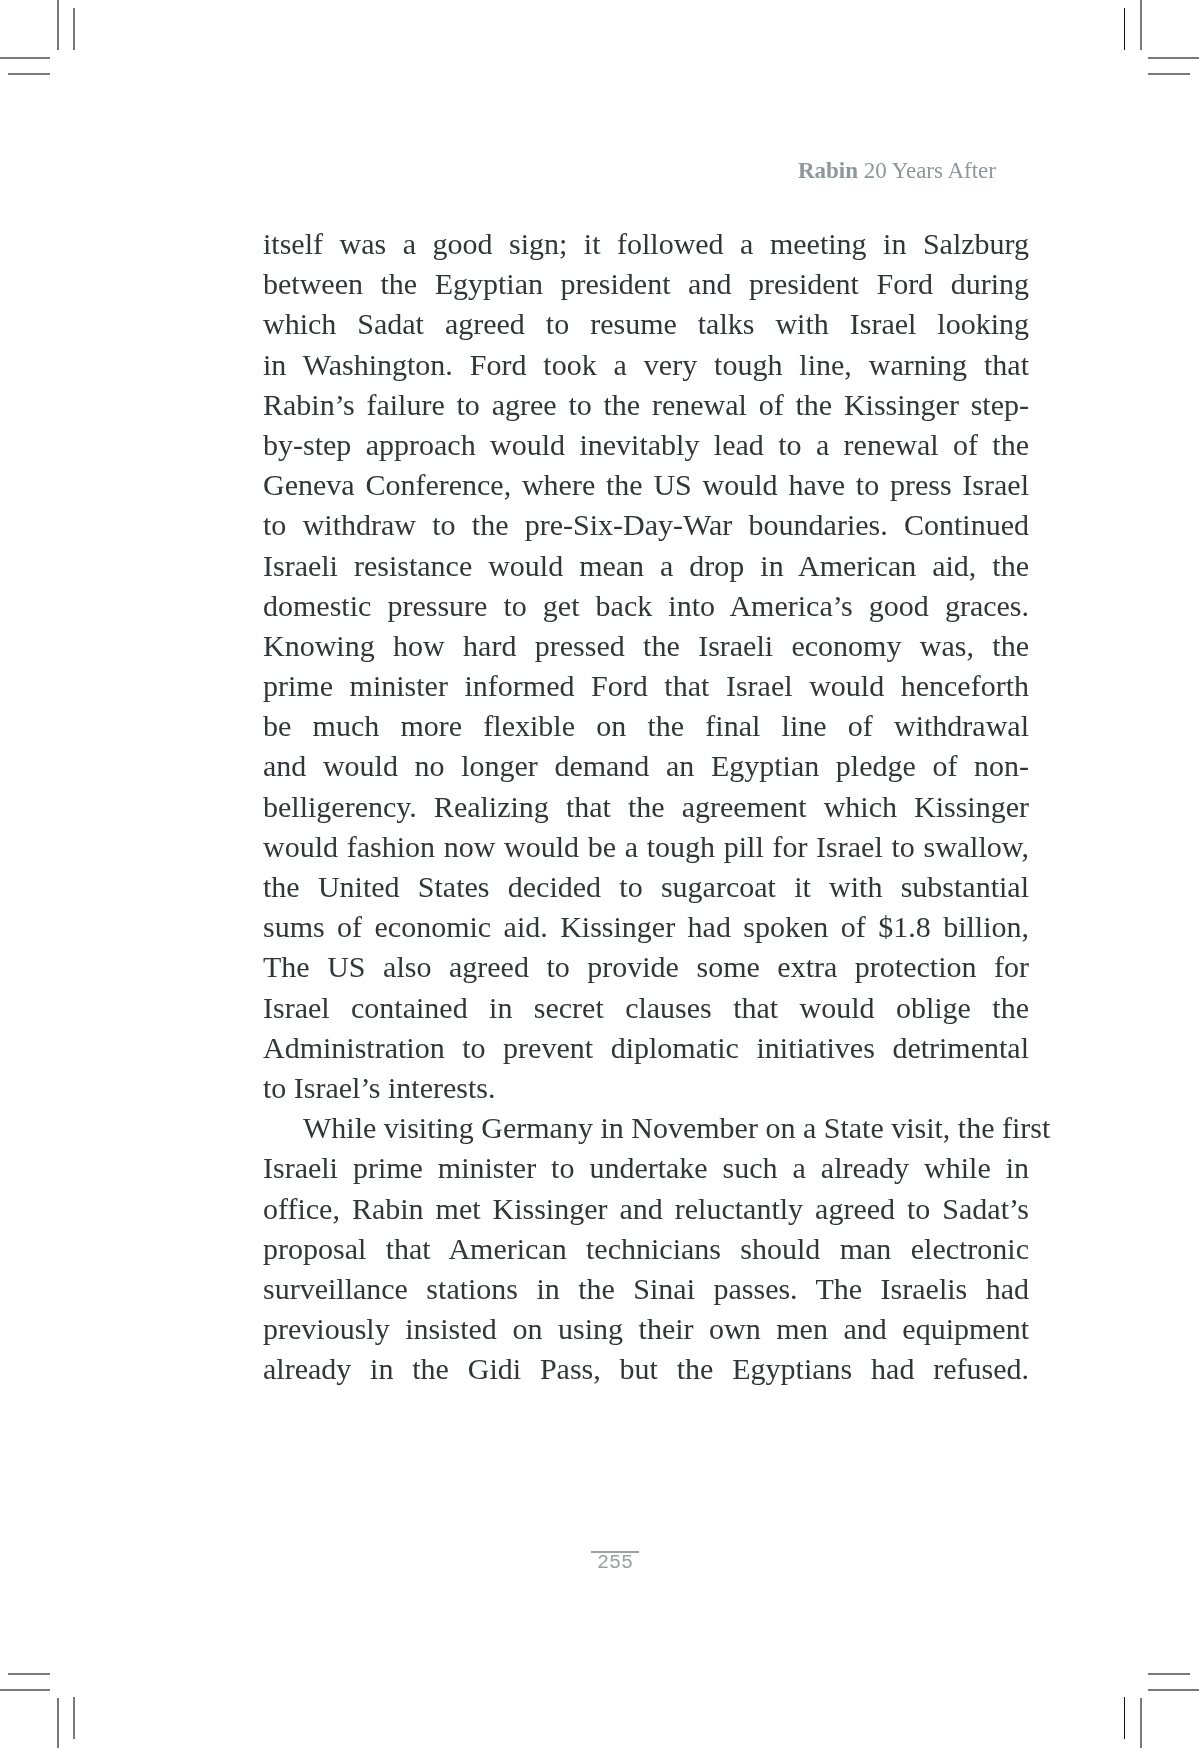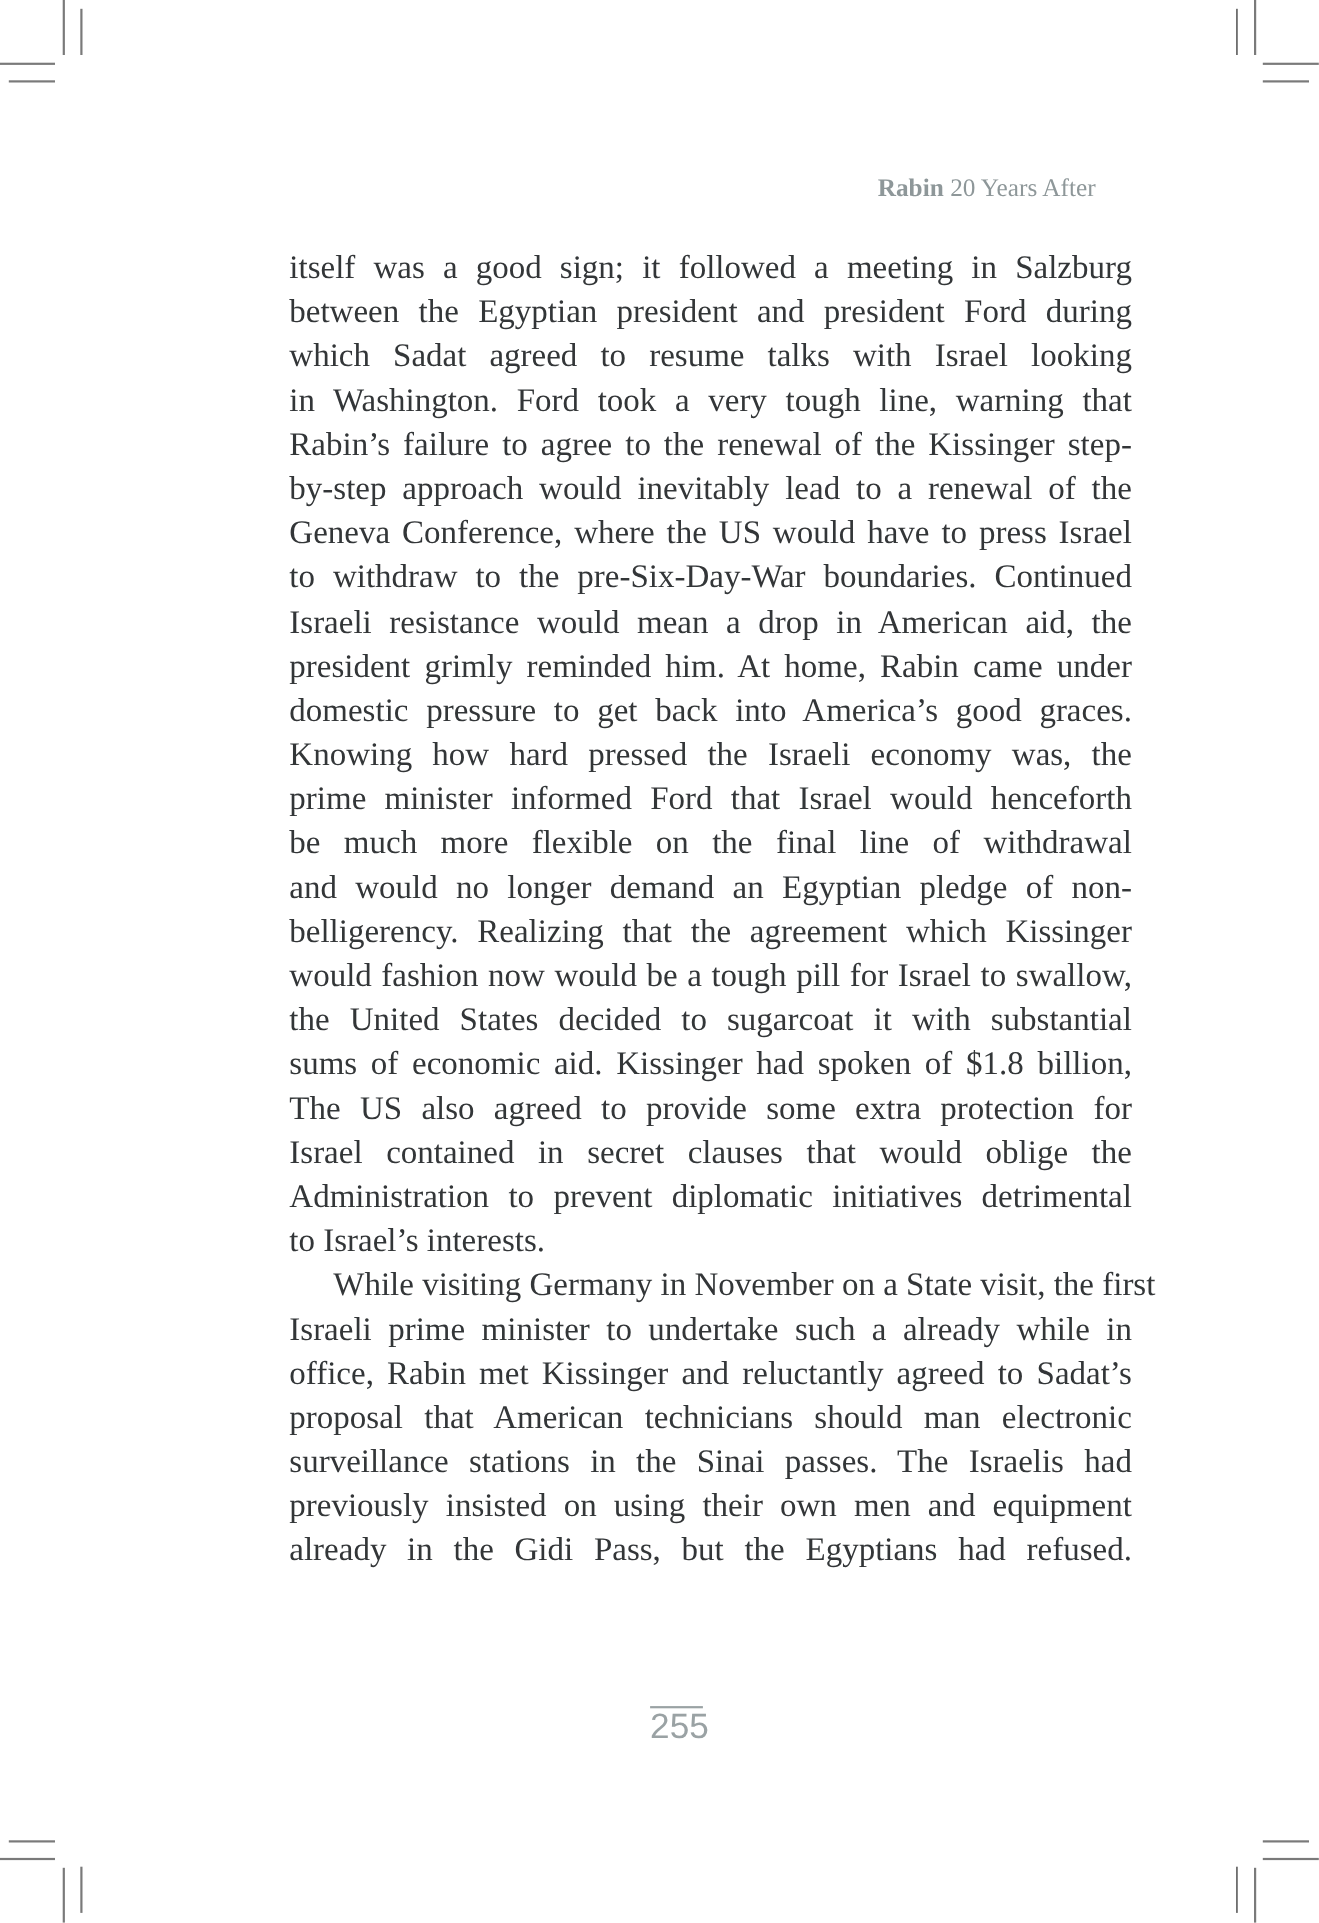--- a/index.html
+++ b/index.html
@@ -23,21 +23,21 @@
     text-align: justify; text-align-last: justify;
     transform-origin: left center;
   }
   .line.last { text-align-last: left; }
   .line.indent { padding-left: 40px; }
   .folio-rule {
     position: absolute; left: 591px; top: 1551px; width: 48px; height: 2px; background: #9aa2a4;
   }
   .folio {
     position: absolute; left: 591px; width: 48px; top: 1551px; text-align: center;
-    font-family: Liberation Sans, sans-serif; font-size: 32px; color: #9aa2a4;
+    font-family: Liberation Mono, monospace; font-size: 20px; color: #9aa2a4;
   }
 </style>
 </head>
 <body>
 
 <div class="mark" style="left:57px;top:0;width:2px;height:50px;"></div>
 <div class="mark" style="left:73px;top:8px;width:2px;height:42px;"></div>
 <div class="mark" style="left:0;top:57px;width:50px;height:2px;"></div>
 <div class="mark" style="left:8px;top:73px;width:42px;height:2px;"></div>
 
@@ -64,21 +64,20 @@
     <div>
       <span class="line">itself was a good sign; it followed a meeting in Salzburg</span>
       <span class="line">between the Egyptian president and president Ford during</span>
       <span class="line">which Sadat agreed to resume talks with Israel looking</span>
       <span class="line">in Washington. Ford took a very tough line, warning that</span>
       <span class="line">Rabin’s failure to agree to the renewal of the Kissinger step-</span>
       <span class="line">by-step approach would inevitably lead to a renewal of the</span>
       <span class="line">Geneva Conference, where the US would have to press Israel</span>
       <span class="line">to withdraw to the pre-Six-Day-War boundaries. Continued</span>
       <span class="line">Israeli resistance would mean a drop in American aid, the</span>
-      <span class="line">president grimly reminded him. At home, Rabin came under</span>
       <span class="line">domestic pressure to get back into America’s good graces.</span>
       <span class="line">Knowing how hard pressed the Israeli economy was, the</span>
       <span class="line">prime minister informed Ford that Israel would henceforth</span>
       <span class="line">be much more flexible on the final line of withdrawal</span>
       <span class="line">and would no longer demand an Egyptian pledge of non-</span>
       <span class="line">belligerency. Realizing that the agreement which Kissinger</span>
       <span class="line">would fashion now would be a tough pill for Israel to swallow,</span>
       <span class="line">the United States decided to sugarcoat it with substantial</span>
       <span class="line">sums of economic aid. Kissinger had spoken of $1.8 billion,</span>
       <span class="line">The US also agreed to provide some extra protection for</span>

